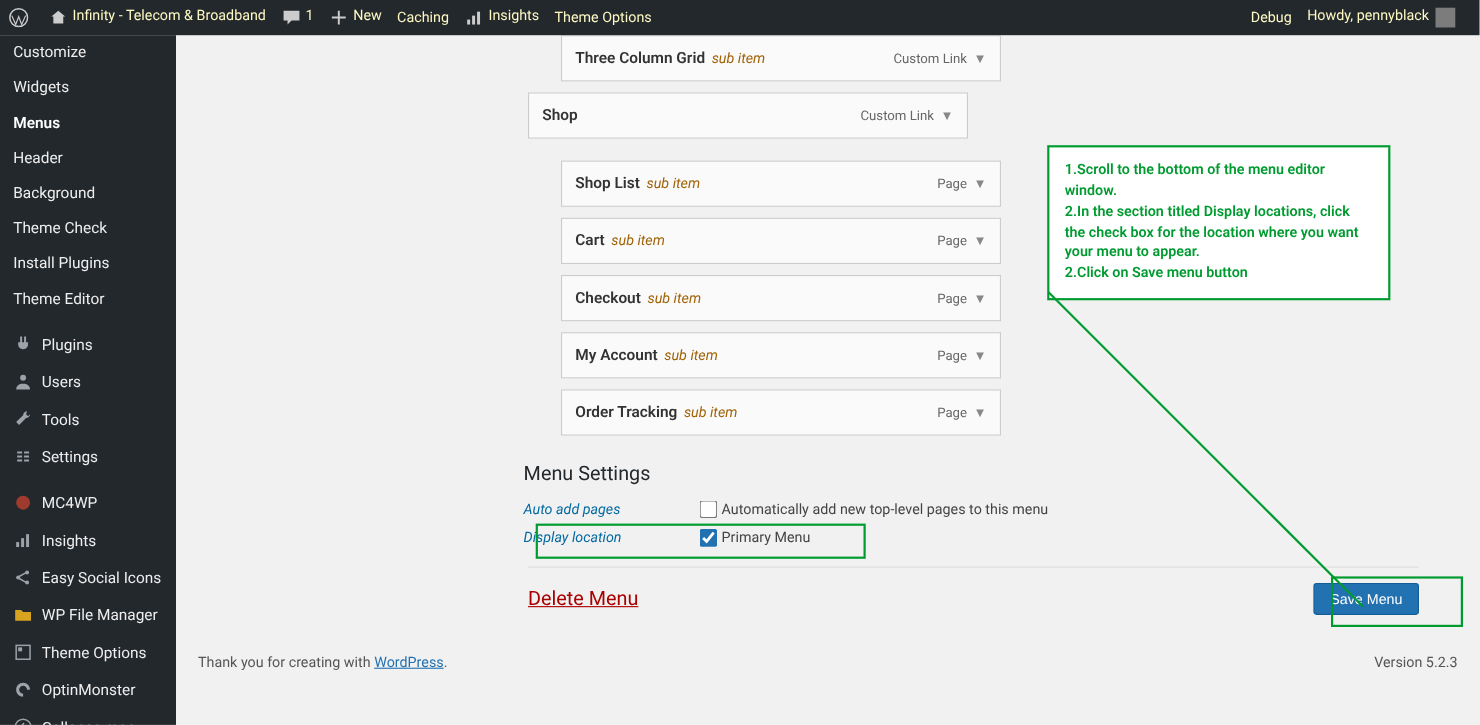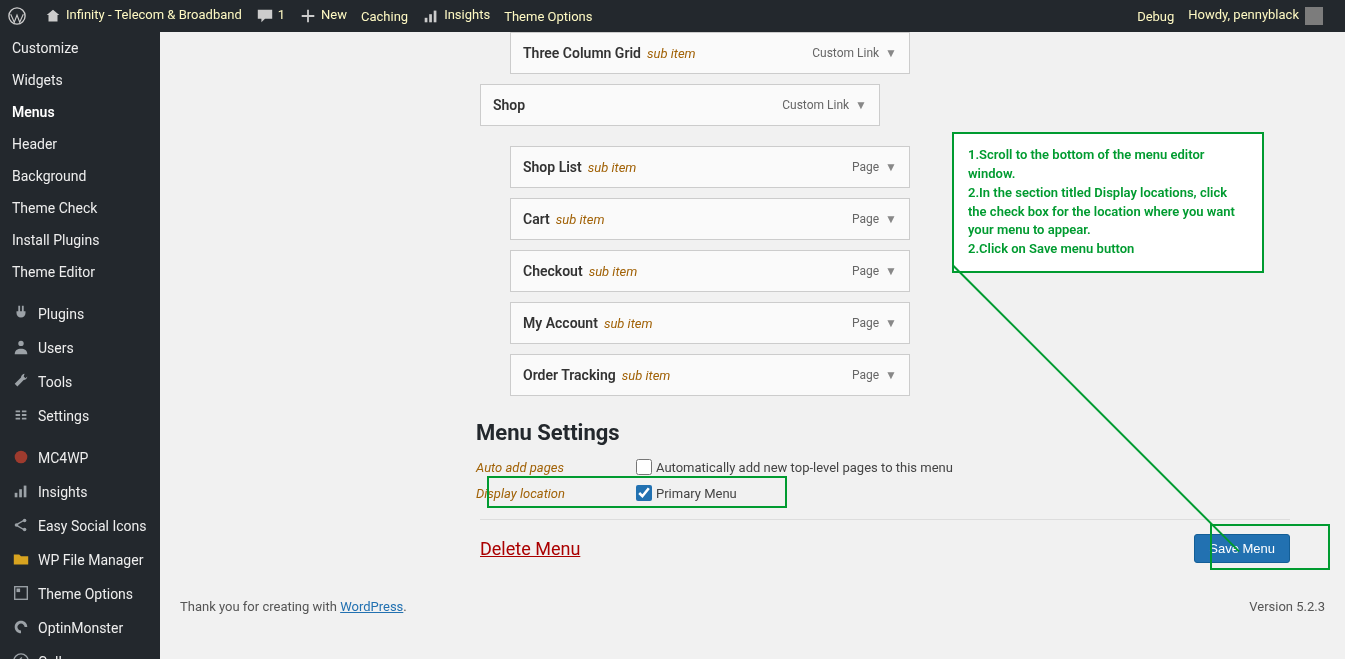--- a/index.html
+++ b/index.html
@@ -27,23 +27,23 @@
 
 .menu-row { margin-bottom:10px; }
 .menu-item-handle { border:1px solid #ccc; background:#fafafa; height:42px; display:flex; align-items:center; padding:0 12px; cursor:move; }
 .menu-item-handle .title { font-size:14px; color:#333; font-weight:600; }
 .menu-item-handle .sub { font-style:italic; color:#a16207; margin-left:6px; font-weight:400; font-size:13px; }
 .menu-item-handle .right { margin-left:auto; display:flex; align-items:center; gap:6px; color:#666; font-size:12px; }
 .menu-item-handle .toggle { color:#888; }
 
 
 .menu-settings { margin-top:24px; }
-.menu-settings h3 { font-size:22px; font-weight:700; color:#23282d; margin-bottom:14px; }
+.menu-settings h3 { font-size:18px; font-weight:400; color:#23282d; margin-bottom:14px; }
 .fieldset { display:flex; align-items:center; margin-bottom:10px; }
-.fieldset .legend { width:160px; font-style:italic; color:#a16207; }
+.fieldset .legend { width:160px; font-style:italic; color:#0369a1; }
 .fieldset label { display:flex; align-items:center; gap:4px; color:#444; }
 .fieldset input[type=checkbox] { width:16px; height:16px; }
 
 
 .action-row { border-top:1px solid #ddd; margin-top:18px; padding:14px 0 18px 0; display:flex; align-items:center; }
 .action-row .delete { color:#a00; text-decoration:underline; font-size:18px; cursor:pointer; }
 .action-row .save { margin-left:auto; background:#2271b1; color:#fff; border:1px solid #135e96; padding:6px 14px; border-radius:3px; font-size:13px; cursor:pointer; }
 
 
 .footer { padding:8px 20px 14px 20px; color:#555; display:flex; align-items:center; }

